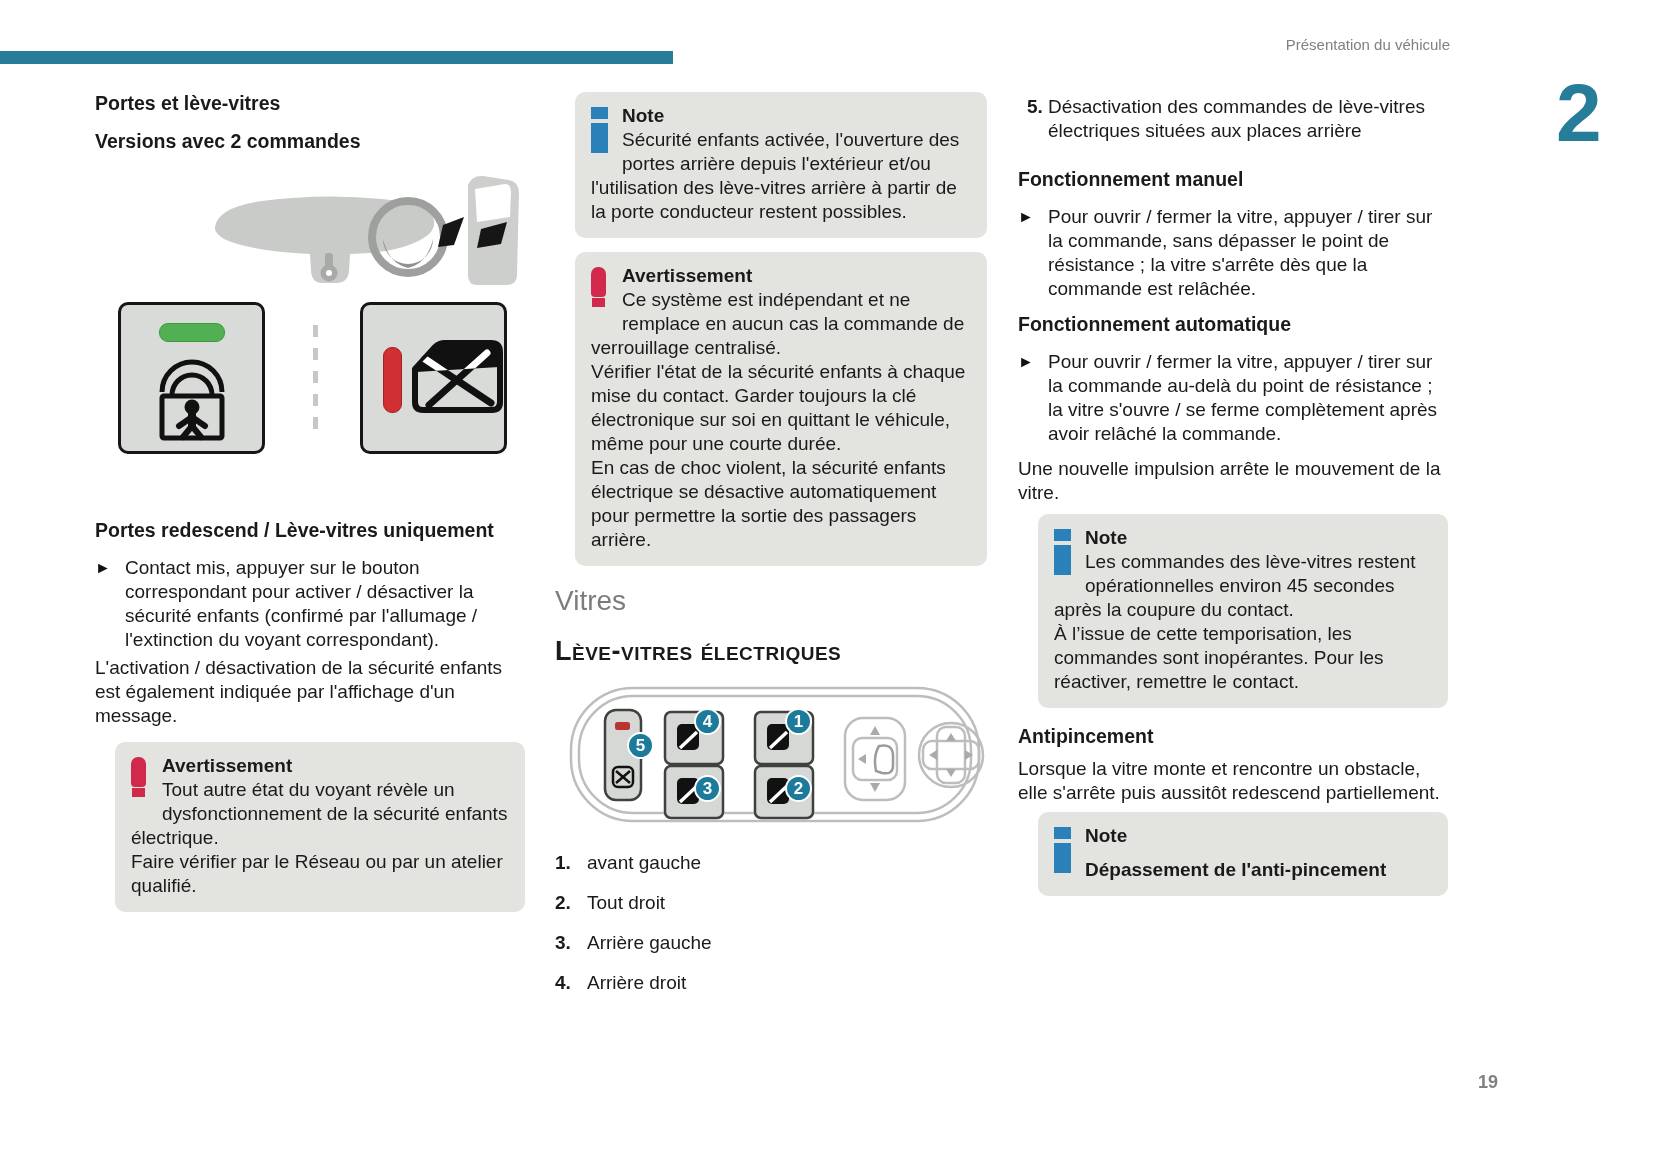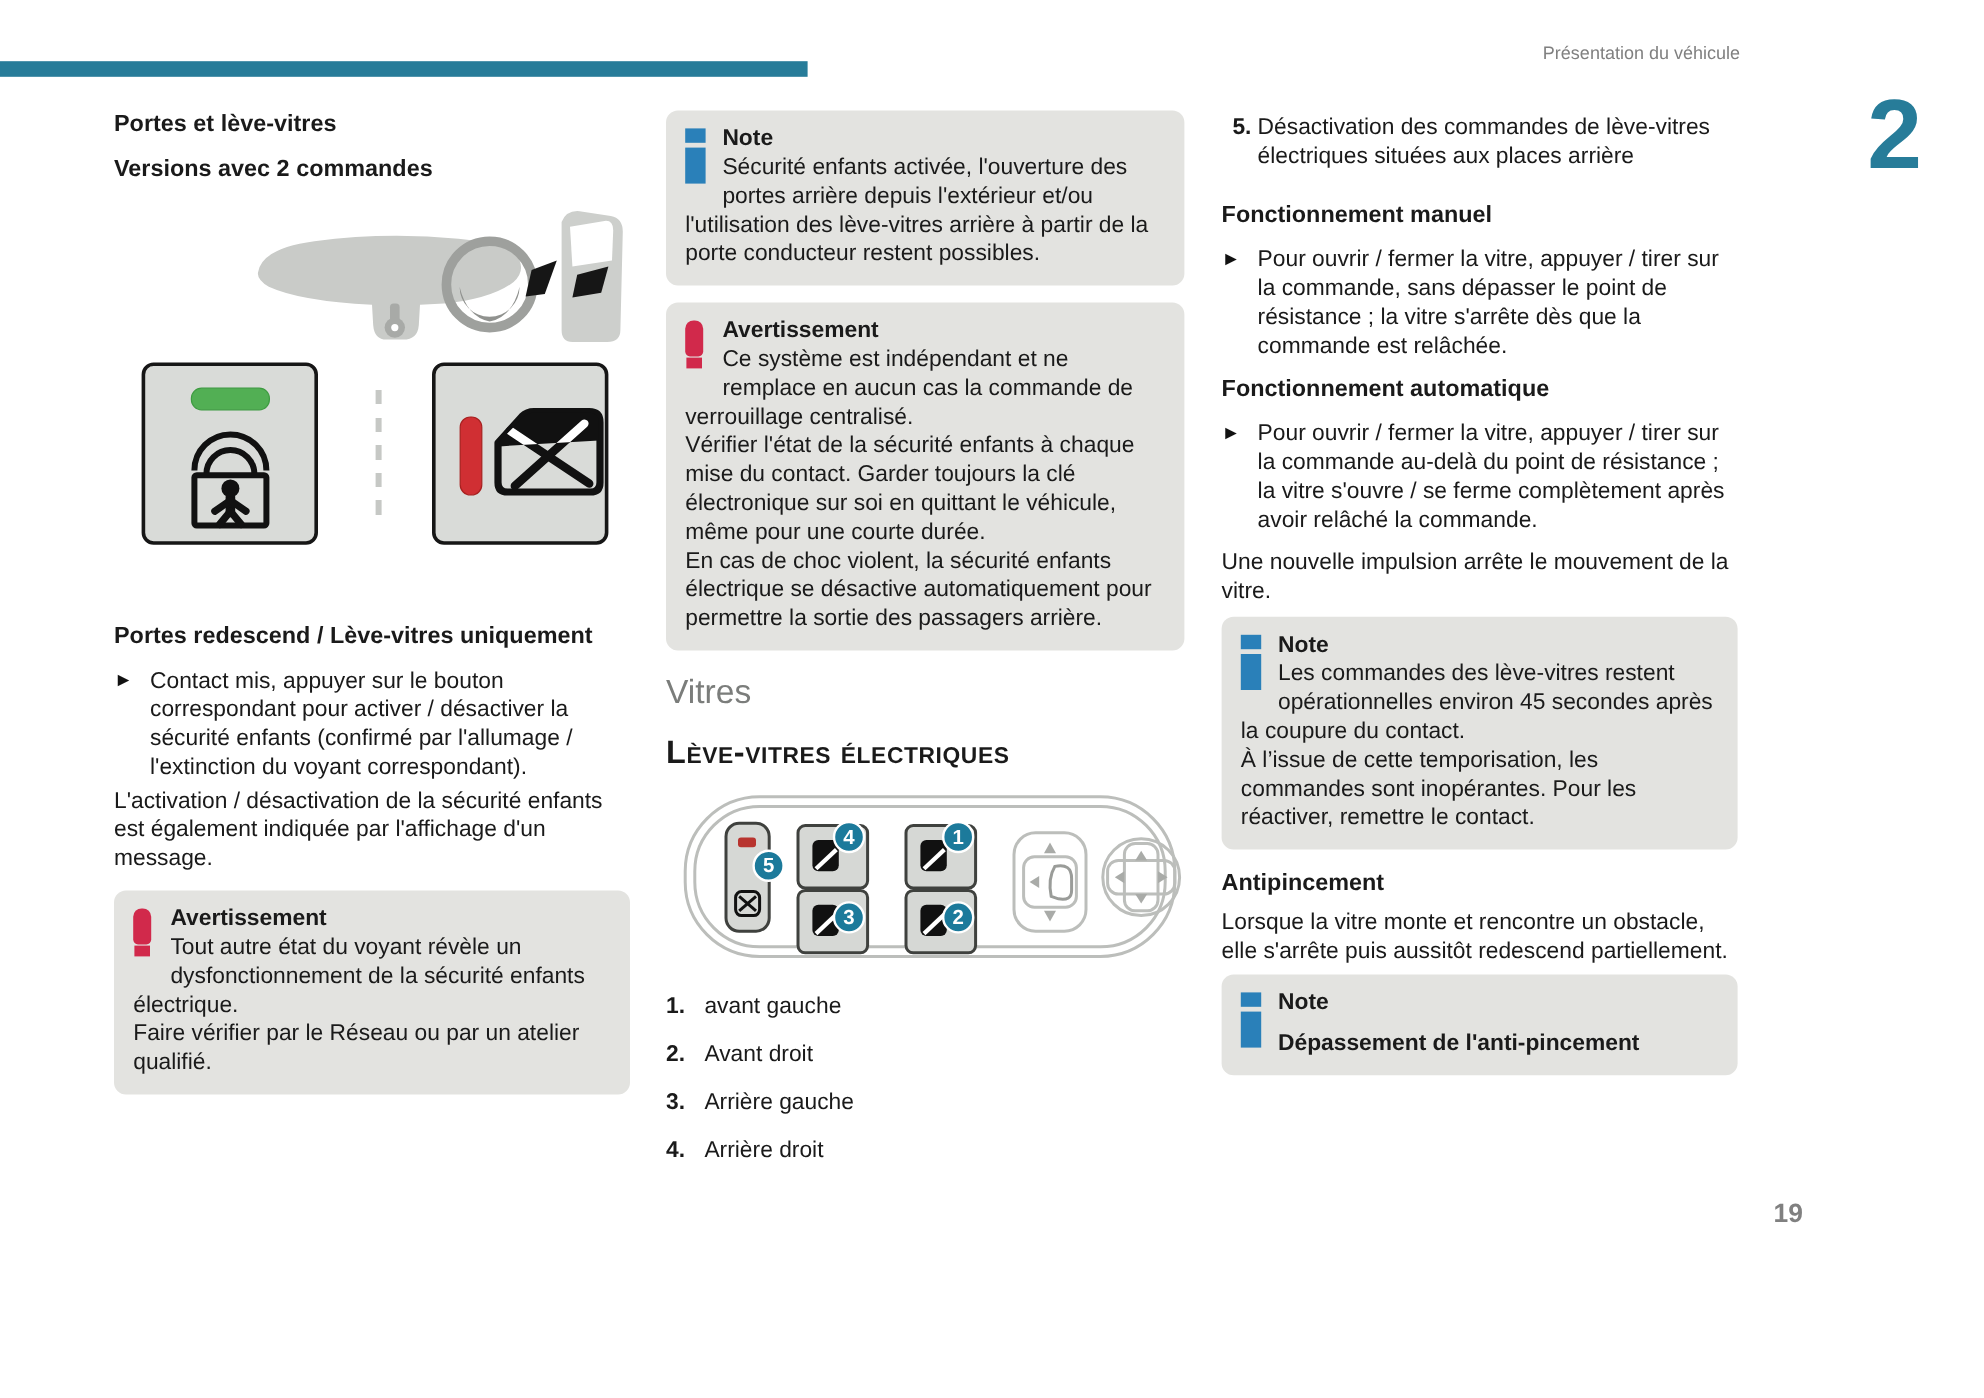--- a/index.html
+++ b/index.html
@@ -4,38 +4,38 @@
 <style>
   html,body{margin:0;padding:0;background:#fff;}
   body{
     width:1653px;height:1165px;position:relative;overflow:hidden;
     font-family:"Liberation Sans",sans-serif;color:#1a1a1a;
     -webkit-font-smoothing:antialiased;
   }
   .accent-bar{position:absolute;left:0;top:51px;width:673px;height:13px;background:var(--accent,#277C99);}
   .running-header{position:absolute;top:36px;right:203px;font-size:15px;color:var(--header-text,#808080);}
   .chapter-num{position:absolute;left:1556px;top:72px;font-size:82px;line-height:1;font-weight:bold;color:var(--accent,#277C99);}
-  .page-num{position:absolute;left:1478px;top:998px;font-size:22px;font-weight:bold;color:var(--header-text,#808080);}
+  .page-num{position:absolute;left:1478px;top:1072px;font-size:18px;font-weight:bold;color:var(--header-text,#808080);}
 
   .col{position:absolute;top:88px;font-size:19px;line-height:24px;}
   .col-left{left:95px;width:430px;}
   .col-mid{left:555px;width:432px;}
   .col-right{left:1018px;width:430px;top:95px;}
 
   h3{font-size:19.5px;line-height:22px;margin:0;}
   .h-portes{margin-top:4px;}
   .h-versions{margin-top:16px;}
   .h-uniquement{margin-top:62px;}
   .h-activation{margin-top:16px;}
   .para{margin-top:4px;white-space:pre-line;}
   .bullet-row{display:flex;margin-top:15px;}
   .bullet-glyph{width:30px;flex:0 0 30px;font-size:16px;line-height:24px;color:#111;}
   .bullet-text{flex:1;white-space:pre-line;}
 
-  .gray-box{background:var(--box-bg,#E3E3E0);border-radius:10px;padding:12px 16px 14px 16px;}
+  .gray-box{background:var(--box-bg,#E3E3E0);border-radius:10px;padding:12px 16px 14px 16px;margin-left:20px;}
   .box-title{font-weight:bold;}
   .box-subtitle{font-weight:bold;margin-top:10px;}
   .box-body{white-space:pre-line;}
   .note-icon{float:left;width:17px;height:46px;margin:3px 14px 0 0;position:relative;}
   .note-icon.tall{height:58px;}
   .note-icon .dot{position:absolute;top:0;left:0;width:17px;height:12px;background:var(--note-icon,#2A80B9);}
   .note-icon .bar{position:absolute;top:16px;left:0;width:17px;height:30px;background:var(--note-icon,#2A80B9);}
   .warn-icon{float:left;width:15px;height:46px;margin:3px 16px 0 0;position:relative;}
   .warn-icon .bar{position:absolute;top:0;left:0;width:15px;height:30px;border-radius:7px 7px 4px 4px;background:var(--warning-icon,#D1294B);}
   .warn-icon .dot{position:absolute;bottom:6px;left:1px;width:13px;height:9px;background:var(--warning-icon,#D1294B);}
@@ -240,21 +240,21 @@
     <span class="badge badge-2">2</span>
   </div>
 
   <div class="legend">
     <div class="legend-row">
       <span class="legend-num">1.</span>
       <span class="legend-label">avant gauche</span>
     </div>
     <div class="legend-row">
       <span class="legend-num">2.</span>
-      <span class="legend-label">Avant droit</span>
+      <span class="legend-label">Tout droit</span>
     </div>
     <div class="legend-row">
       <span class="legend-num">3.</span>
       <span class="legend-label">Arrière gauche</span>
     </div>
     <div class="legend-row">
       <span class="legend-num">4.</span>
       <span class="legend-label">Arrière droit</span>
     </div>
   </div>

